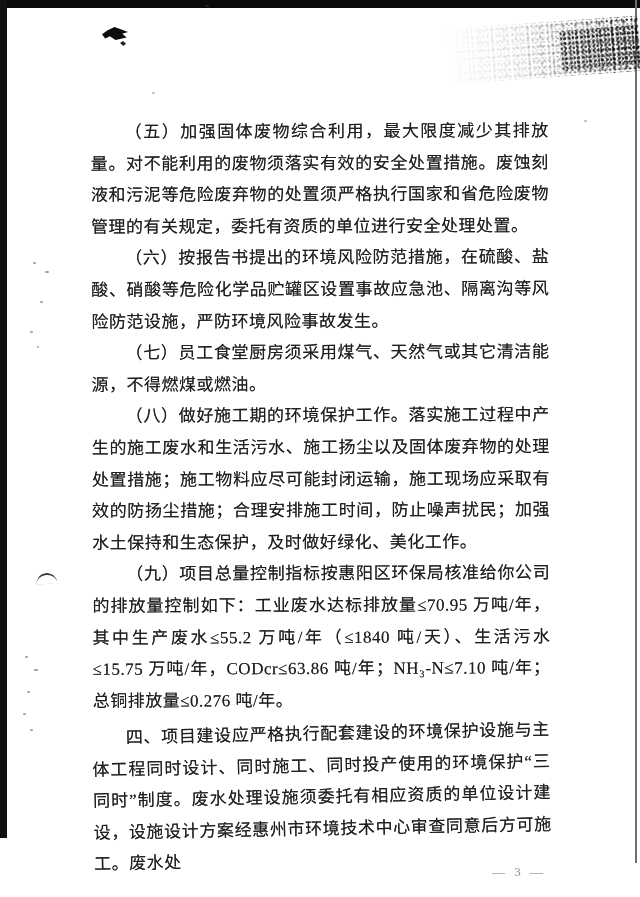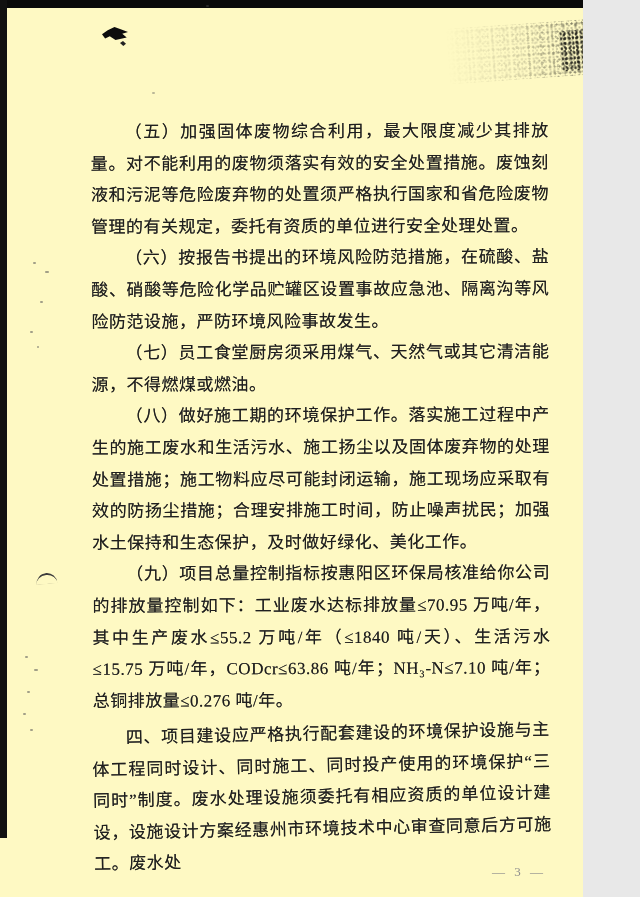--- a/index.html
+++ b/index.html
@@ -1,19 +1,19 @@
 <!DOCTYPE html>
 <html lang="zh-CN"><head>
 <meta charset="utf-8">
 <style>
   html,body{margin:0;padding:0;background:#e8e8e8;}
   .scan-page{
     position:relative;
-    width:583px;height:897px;
-    background:#fef9c3;
+    width:640px;height:897px;
+    background:#ffffff;
     overflow:hidden;
     font-family:"Liberation Serif","DejaVu Serif",serif;
   }
   
   .edge-top{position:absolute;left:0;top:0;width:640px;height:8px;background:#0a0a0a;}
   .edge-left{position:absolute;left:0;top:0;width:7px;height:838px;background:#111;}
   .edge-right{position:absolute;left:635px;top:0;width:2px;height:863px;background:#6f6f6f;}
   
   .blob{
     position:absolute;left:102px;top:27px;width:26px;height:13px;background:#0d0d0d;

